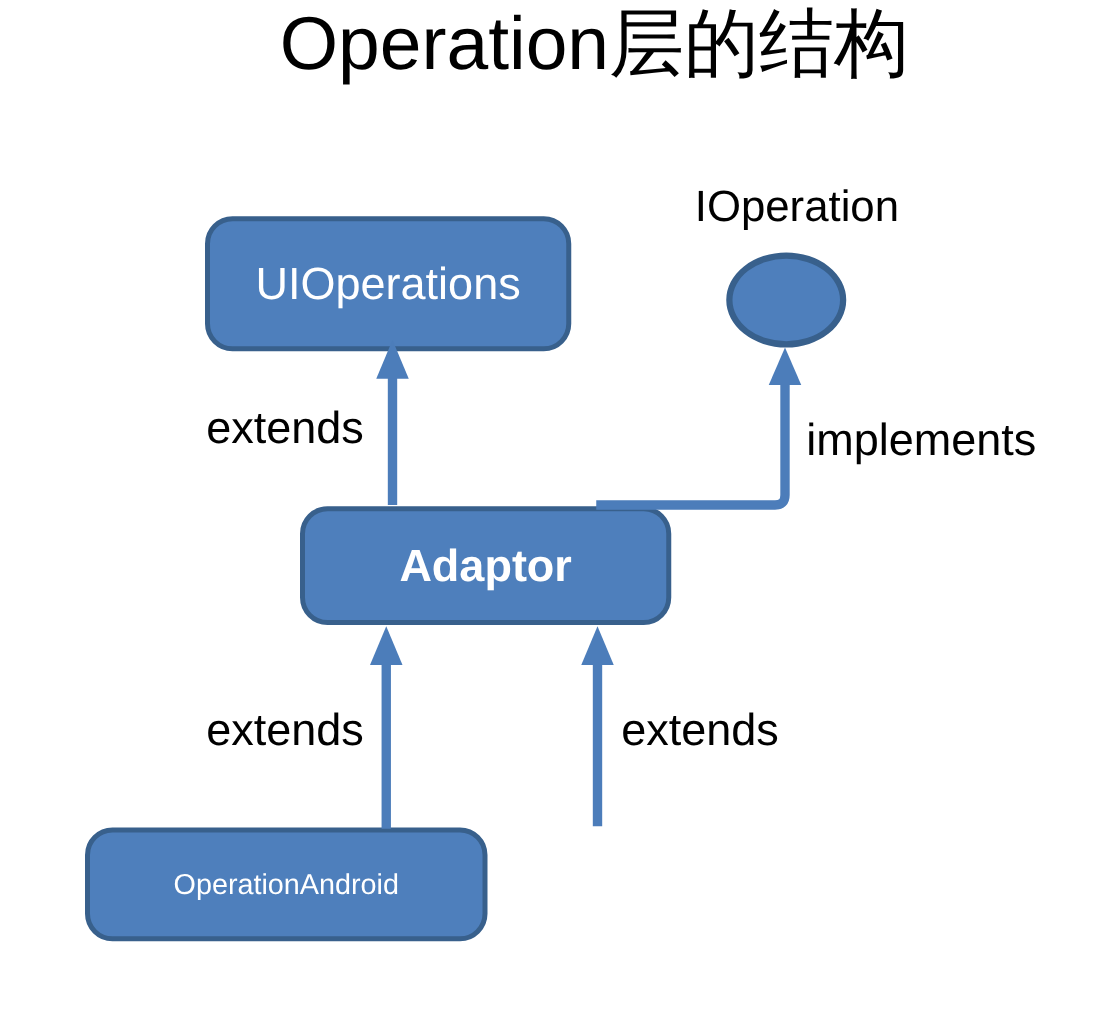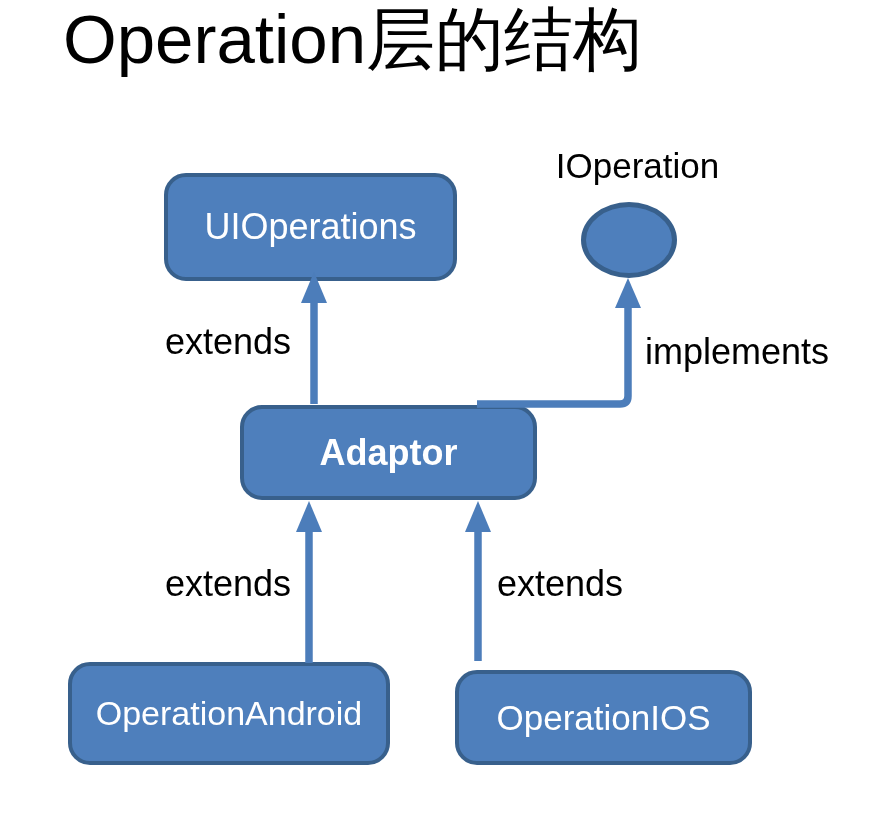--- a/index.html
+++ b/index.html
@@ -20,42 +20,42 @@
     width:888px;
     height:814px;
     background:var(--background);
     overflow:hidden;
   }
   .title{
     position:absolute;
     left:0; right:0; top:0;
     margin:0;
     padding-left:63px;
-    text-align:left;
-    font-size:69px;
+    text-align:center;
+    font-size:60px;
     font-weight:400;
     line-height:1.15;
     color:var(--label-color);
     white-space:nowrap;
   }
   .node{
     position:absolute;
     box-sizing:border-box;
     background:var(--node-fill);
     border:4px solid var(--node-border);
     border-radius:22px;
     color:var(--node-text-color);
     display:flex;
     align-items:center;
     justify-content:center;
     text-align:center;
   }
   .node-uioperations{ left:164px; top:173px; width:293px; height:108px; font-size:36px; }
   .node-adaptor     { left:240px; top:405px; width:297px; height:95px;  font-size:36px;font-weight:bold; }
-  .node-android     { left:68px;  top:662px; width:322px; height:103px; font-size:34px; }
+  .node-android     { left:68px;  top:662px; width:322px; height:91px; font-size:23px; }
   .node-ios         { left:455px; top:670px; width:297px; height:95px;  font-size:35px; }
   .node-ellipse{
     position:absolute;
     left:581px; top:202px;
     width:96px; height:76px;
     box-sizing:border-box;
     background:var(--node-fill);
     border:5px solid var(--node-border);
     border-radius:50%;
   }
@@ -111,23 +111,20 @@
   <div class="node-ellipse"></div>
 
   <div class="node node-adaptor">
     <span>Adaptor</span>
   </div>
 
   <div class="node node-android">
     <span>OperationAndroid</span>
   </div>
 
-  <div class="node node-ios">
-    <span>OperationIOS</span>
-  </div>
 
   <svg class="connectors" viewBox="0 0 888 814" aria-hidden="true">
     <g>
       <path class="edge" d="M314 404 V302"></path>
       <polygon class="head" points="314,272 301,303 327,303"></polygon>
     </g>
     <g>
       <path class="edge" d="M477 404 H620 Q628 404 628 396 V306"></path>
       <polygon class="head" points="628,278 615,308 641,308"></polygon>
     </g>

